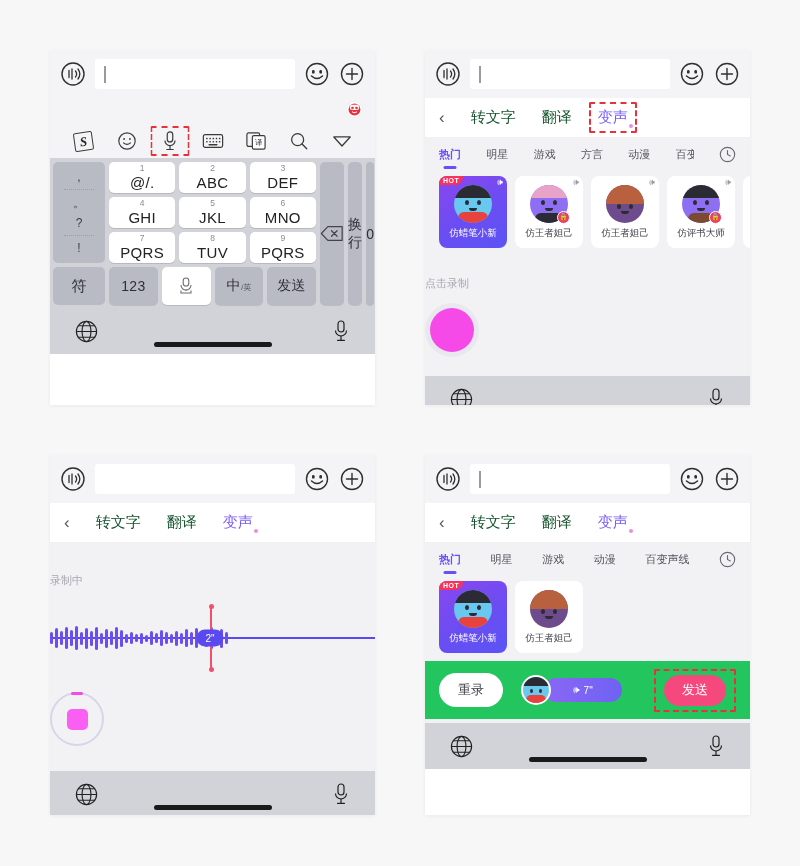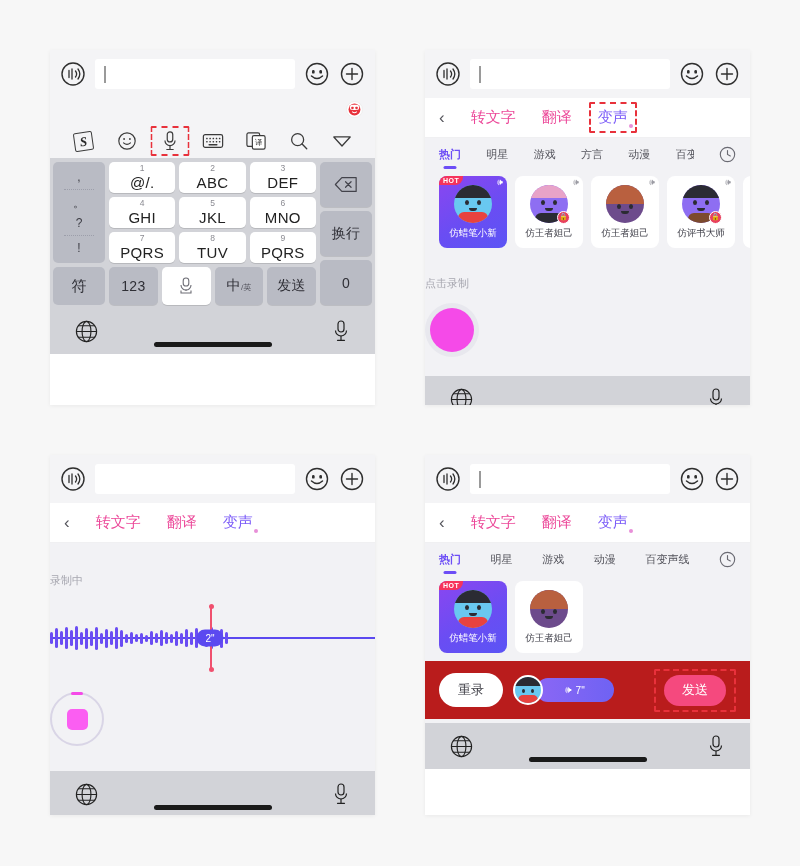--- a/index.html
+++ b/index.html
@@ -109,21 +109,21 @@
     flex: 1; background: #fff; border-radius: 5px;
     display: flex; flex-direction: column;
     align-items: center; justify-content: center;
     box-shadow: 0 1px 0 rgba(0,0,0,0.12);
     color: #222; position: relative;
   }
   .key .num { font-size: 8.5px; color: #8b8b92; line-height: 1; margin-bottom: 1px; }
   .key .lab { font-size: 15px; letter-spacing: .3px; }
   .key.gray { background: #b9bbc4; box-shadow: 0 1px 0 rgba(0,0,0,0.10); }
   .key.gray .lab { font-size: 14px; color: #2f2f36; }
-  .kb-right { width: 52px; display: flex; flex-direction: column; gap: 4px; }
+  .kb-right { width: 52px; display: flex; flex-direction: row; gap: 4px; }
   .kb-bottom { display: flex; gap: 4px; height: 38px; }
   .key-space {
     flex: 1; background: #fff; border-radius: 5px;
     display: flex; align-items: center; justify-content: center;
     box-shadow: 0 1px 0 rgba(0,0,0,0.12);
   }
   .key-123 { width: 52px; }
   .key-lang { width: 40px; }
   .key-lang .lab { font-size: 13px; }
   .key-lang .sub { font-size: 8px; color: #50505a; }
@@ -143,21 +143,21 @@
   }
 
   
   .vc-header {
     height: 40px; background: #fff;
     display: flex; align-items: center;
     border-bottom: 1px solid #f0f0f2;
     padding: 0 14px; gap: 26px;
   }
   .vc-back { font-size: 17px; color: #55555c; line-height: 1; }
-  .vc-tab { font-size: 15px; color: #ec4899; position: relative; }
+  .vc-tab { font-size: 15px; color: #14532d; position: relative; }
   .vc-tab.active { color: #7a5af8; }
   .vc-tab .hl-box {
     position: absolute; left: -9px; top: -6px; right: -9px; bottom: -6px;
     border: 2px dashed #e8313b; border-radius: 2px;
   }
   .vc-tab .sparkle {
     position: absolute; right: -5px; bottom: -1px;
     width: 4px; height: 4px; border-radius: 50%; background: #e88fd8;
   }
 
@@ -293,22 +293,22 @@
   .playhead::before { top: -2px; } .playhead::after { bottom: -2px; }
   .time-pill {
     position: absolute; left: 160px; top: 50%;
     transform: translate(-50%,-50%);
     background: #5b49f0; color: #fff;
     font-size: 10px; padding: 3px 9px; border-radius: 9px;
   }
 
   
   .play-bar {
-    display: flex; align-items: center; gap: 10px;
-    padding: 0 14px 0 14px; height: 58px; background: #b91c1c;
+    display: flex; align-items: center; gap: 18px;
+    padding: 0 14px 0 14px; height: 58px; background: #22c55e;
   }
   .btn-redo {
     width: 64px; height: 34px; background: #fff;
     border-radius: 17px; display: flex;
     align-items: center; justify-content: center;
     font-size: 13px; color: #3a3a42;
   }
   .bubble-group { flex: 1; display: flex; align-items: center; }
   .bubble-av {
     width: 30px; height: 30px; border-radius: 50%;

